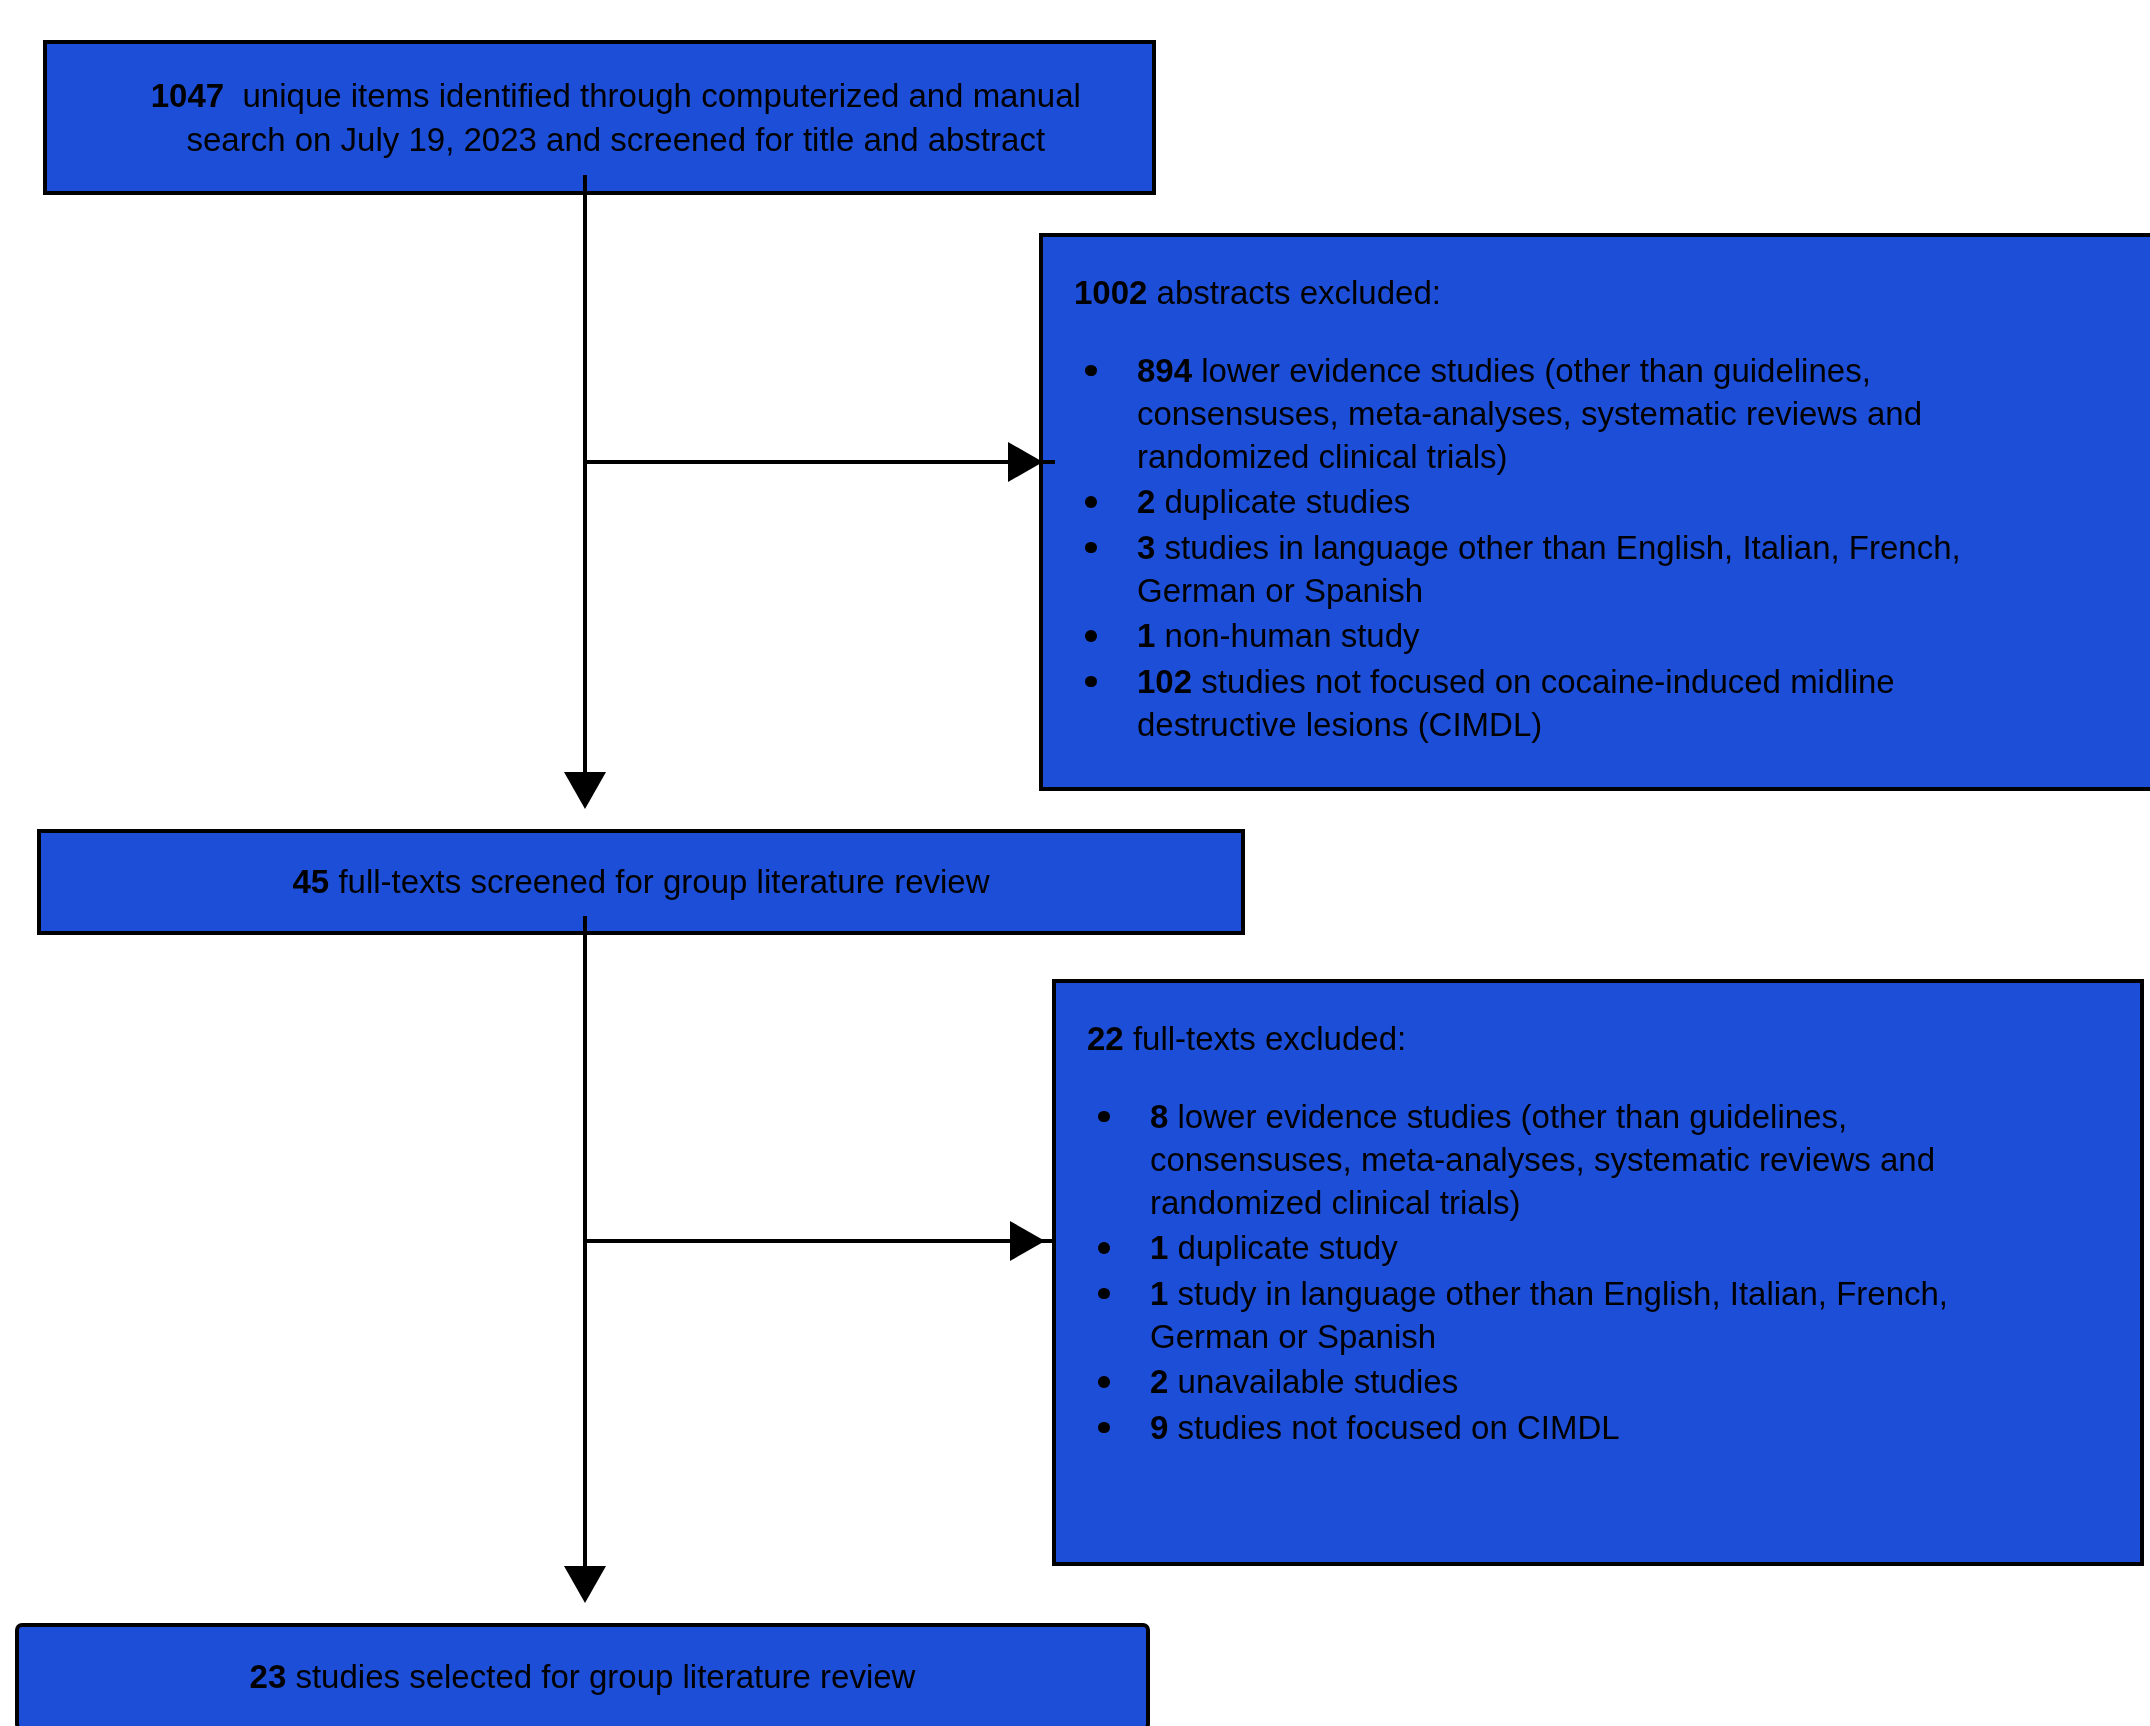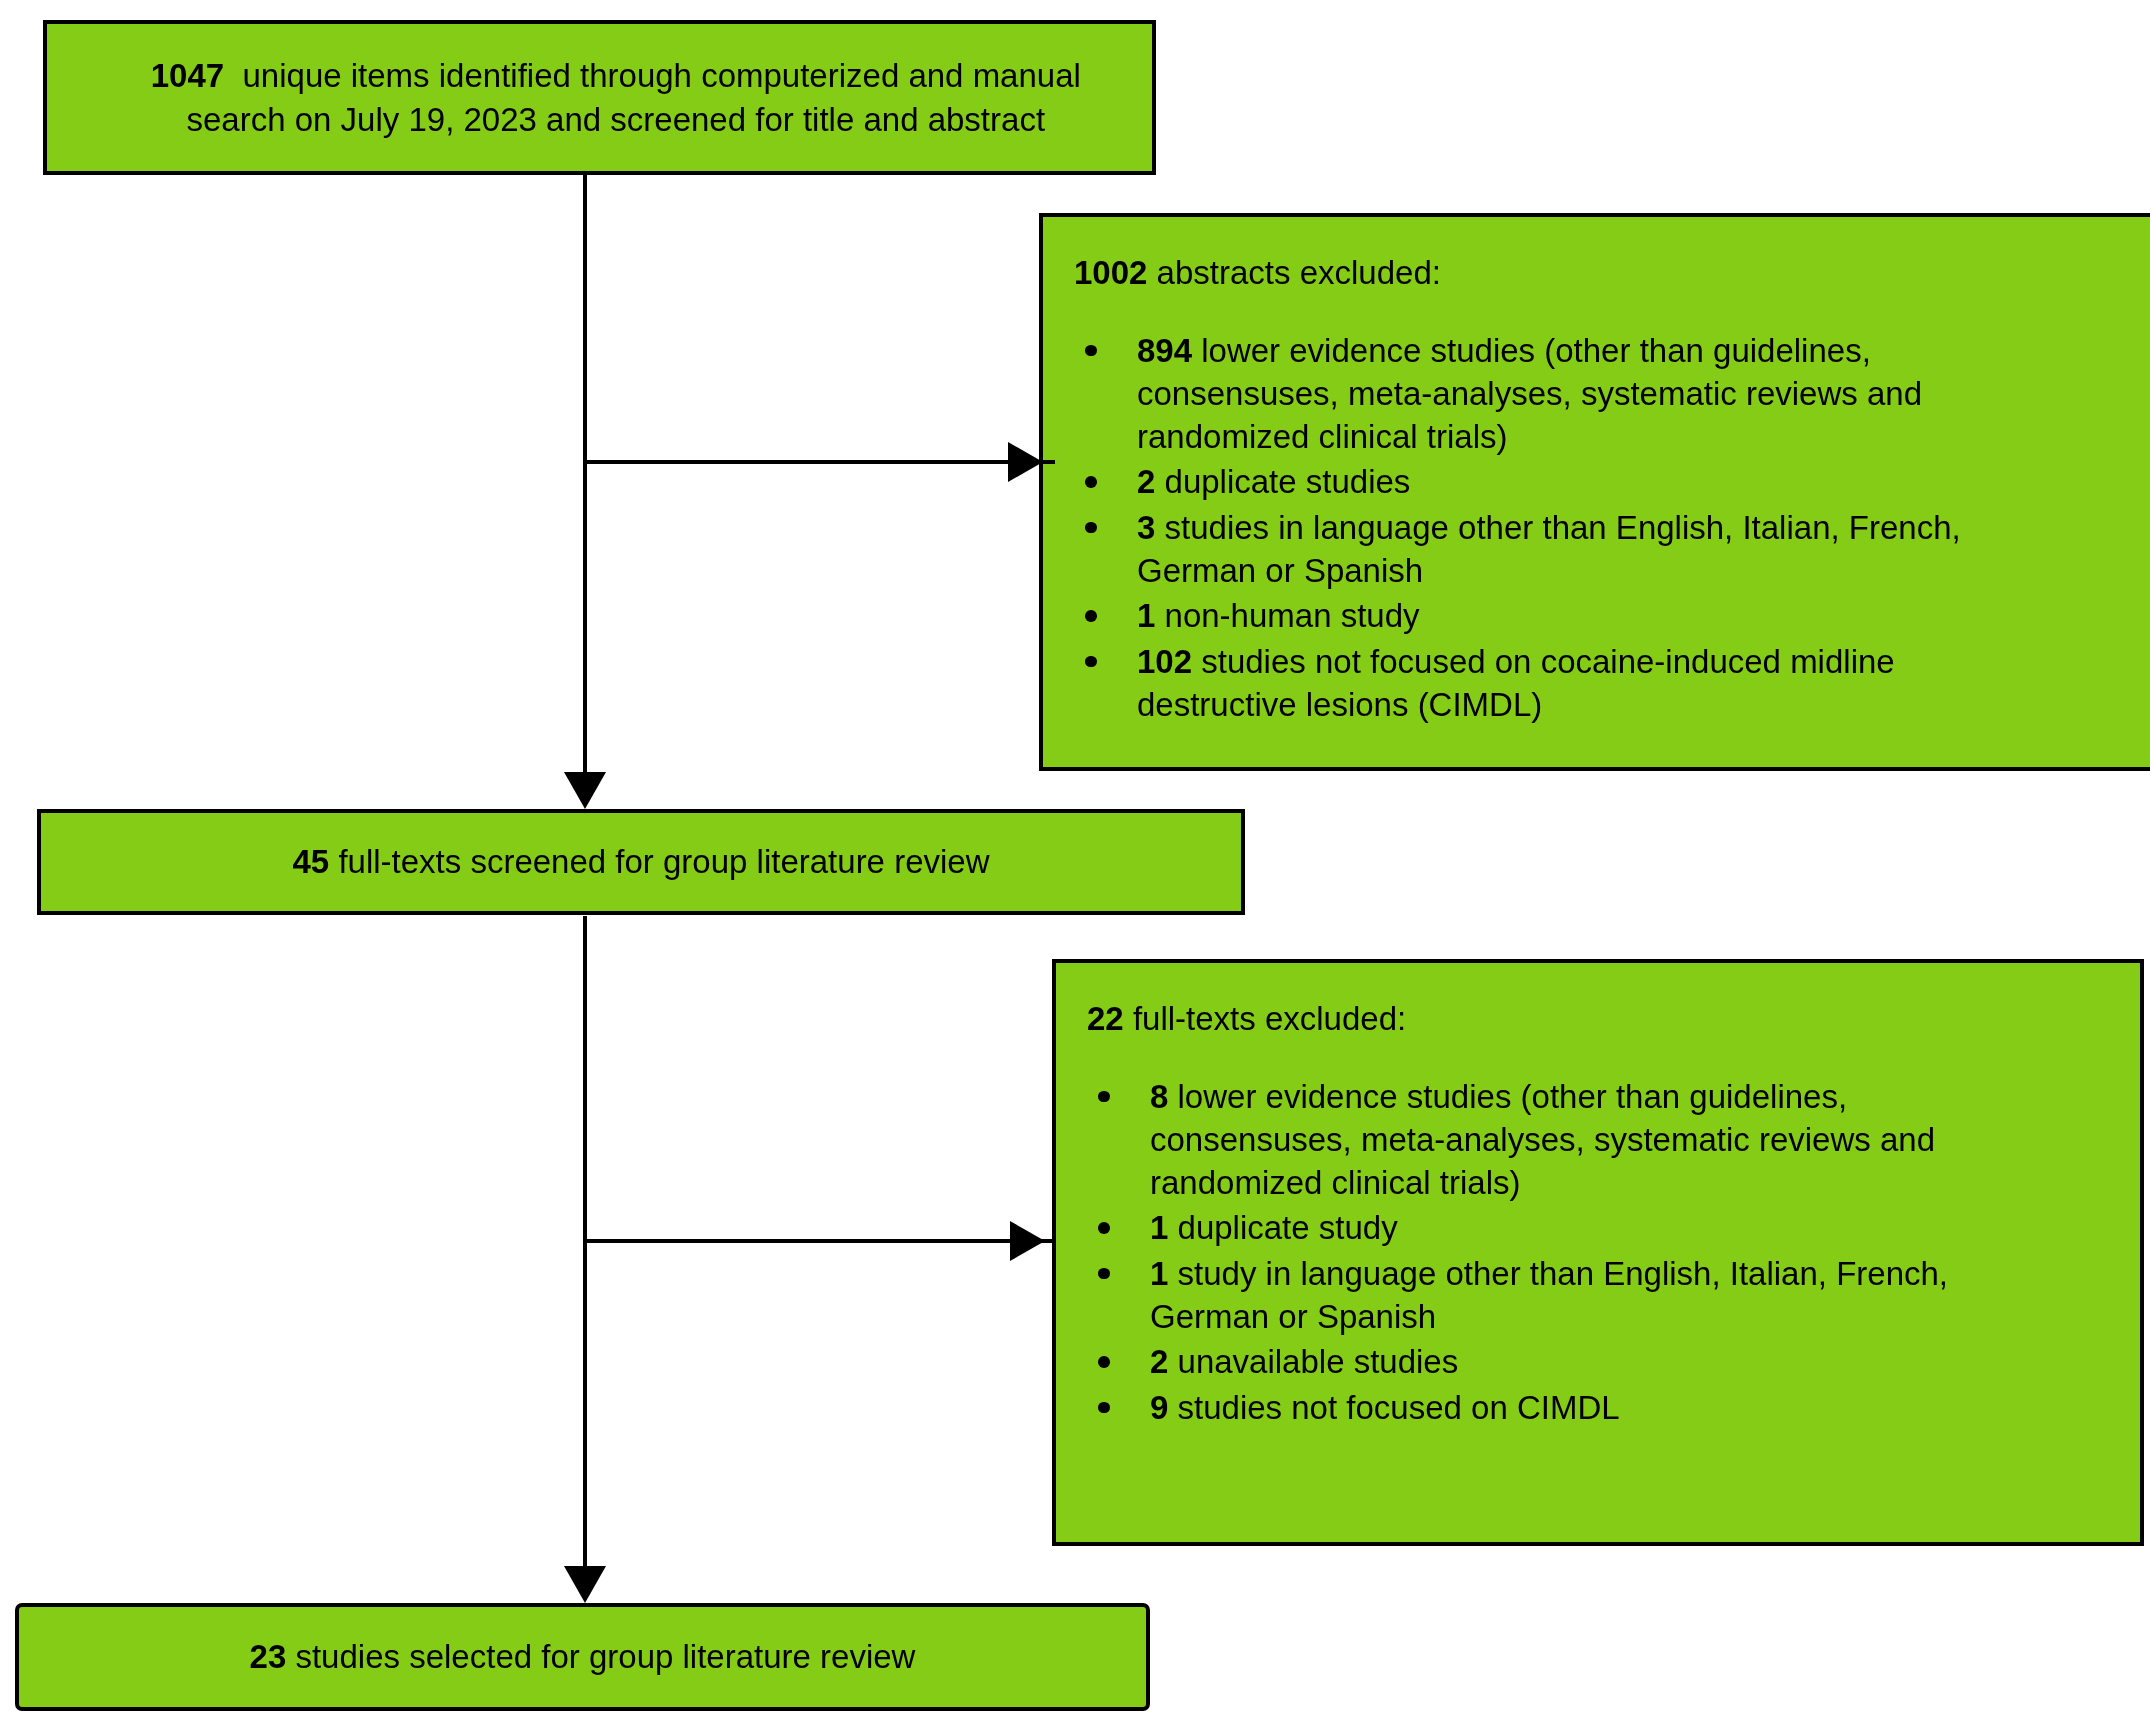--- a/index.html
+++ b/index.html
@@ -13,22 +13,23 @@
   #diagram {
     position: relative;
     width: 2151px;
     height: 1727px;
     background: #ffffff;
     overflow: hidden;
   }
   .box {
     position: absolute;
     box-sizing: border-box;
-    background: #84cc16;
+    background: #1d4ed8;
     border: 4.1px solid #000000;
+    margin-top: 20px;
   }
   .box-inner {
     width: 100%;
     height: 100%;
     display: flex;
     flex-direction: column;
     justify-content: center;
   }
   .center-box .box-inner {
     align-items: center;

